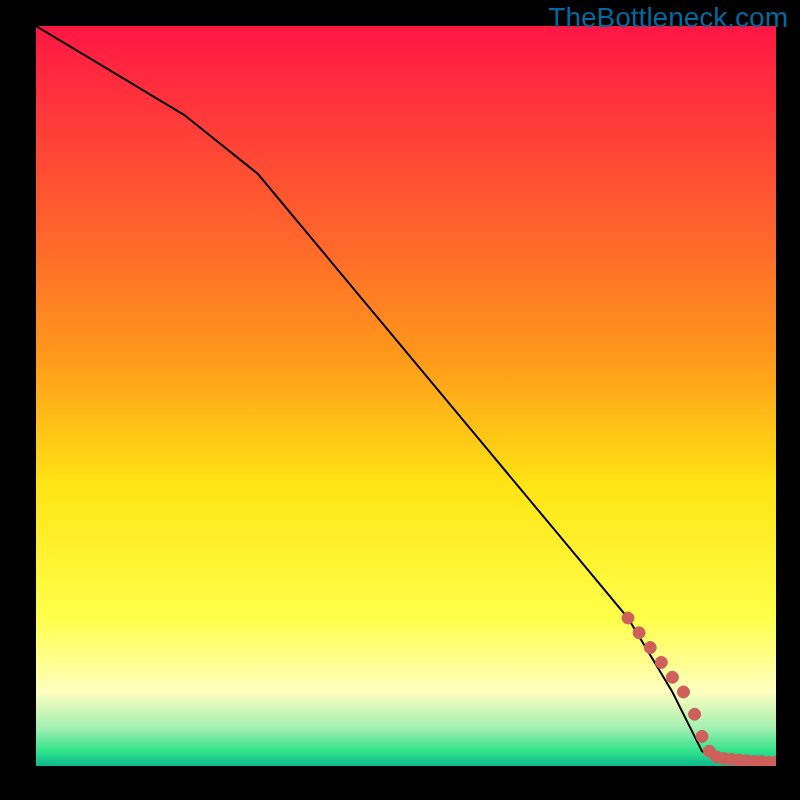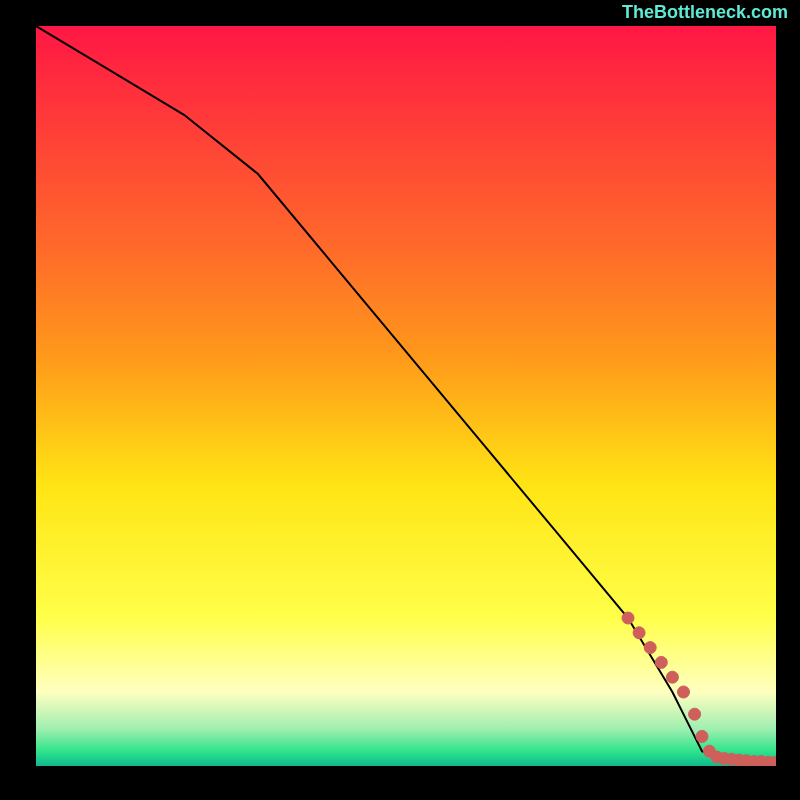--- a/index.html
+++ b/index.html
@@ -7,23 +7,23 @@
     width: 800px;
     height: 800px;
     background: #000;
     position: relative;
     font-family: Arial, Helvetica, sans-serif;
   }
   .watermark {
     position: absolute;
     top: 2px;
     right: 12px;
-    color: #5eead4;
-    font-size: 18px;
-    font-weight: bold;
+    color: #0369a1;
+    font-size: 28px;
+    font-weight: normal;
     z-index: 20;
   }
   .plot-area {
     position: absolute;
     left: 36px;
     top: 26px;
     width: 740px;
     height: 740px;
     overflow: hidden;
   }

